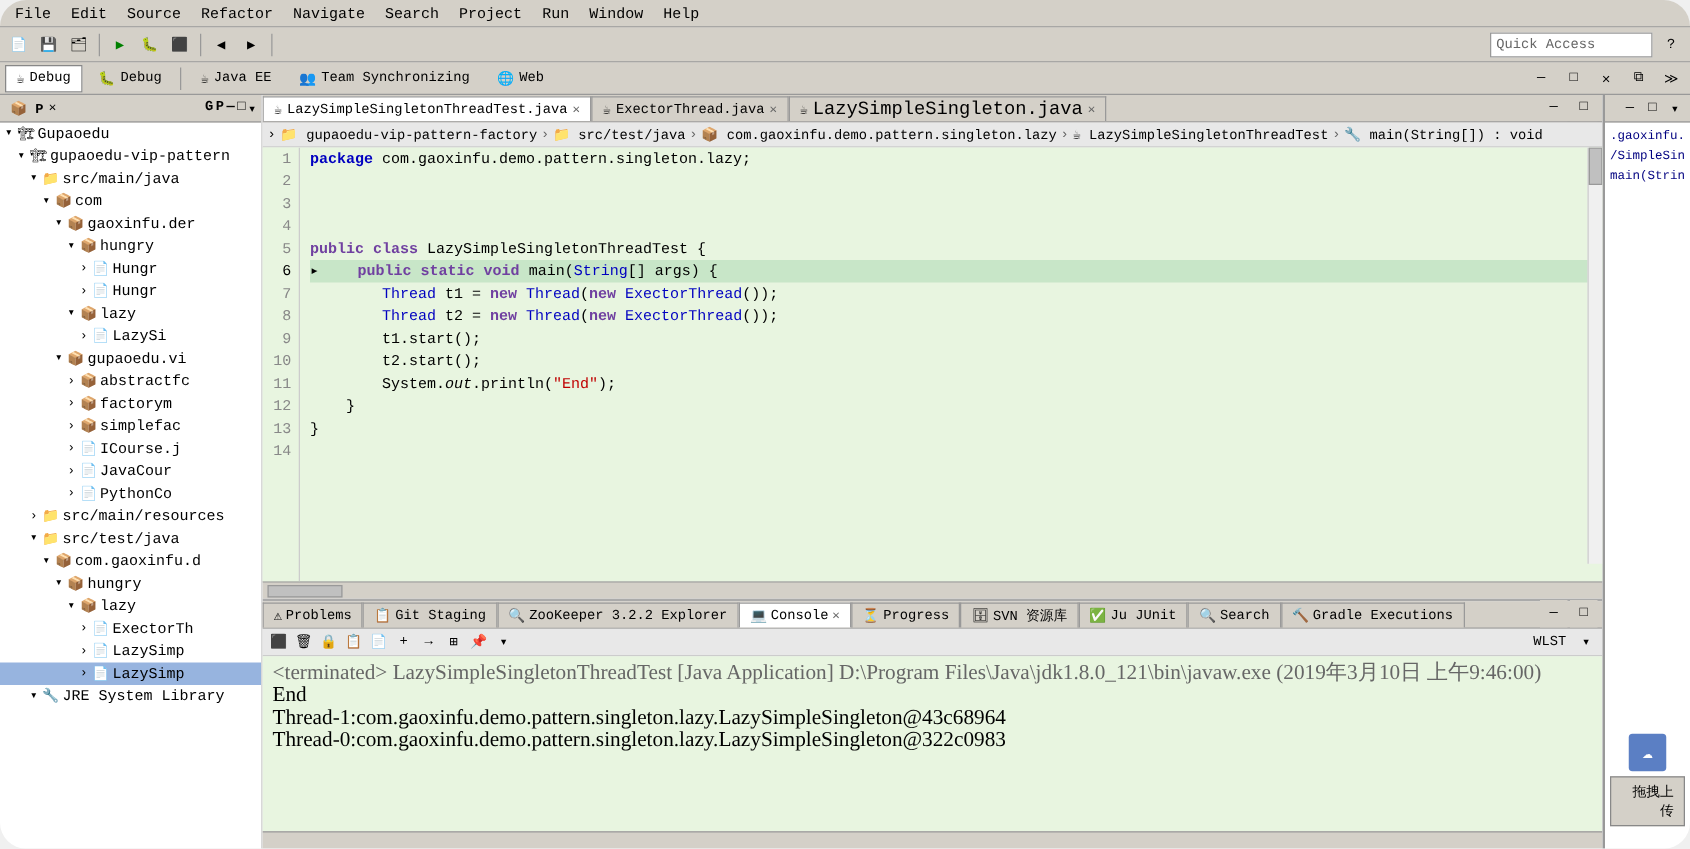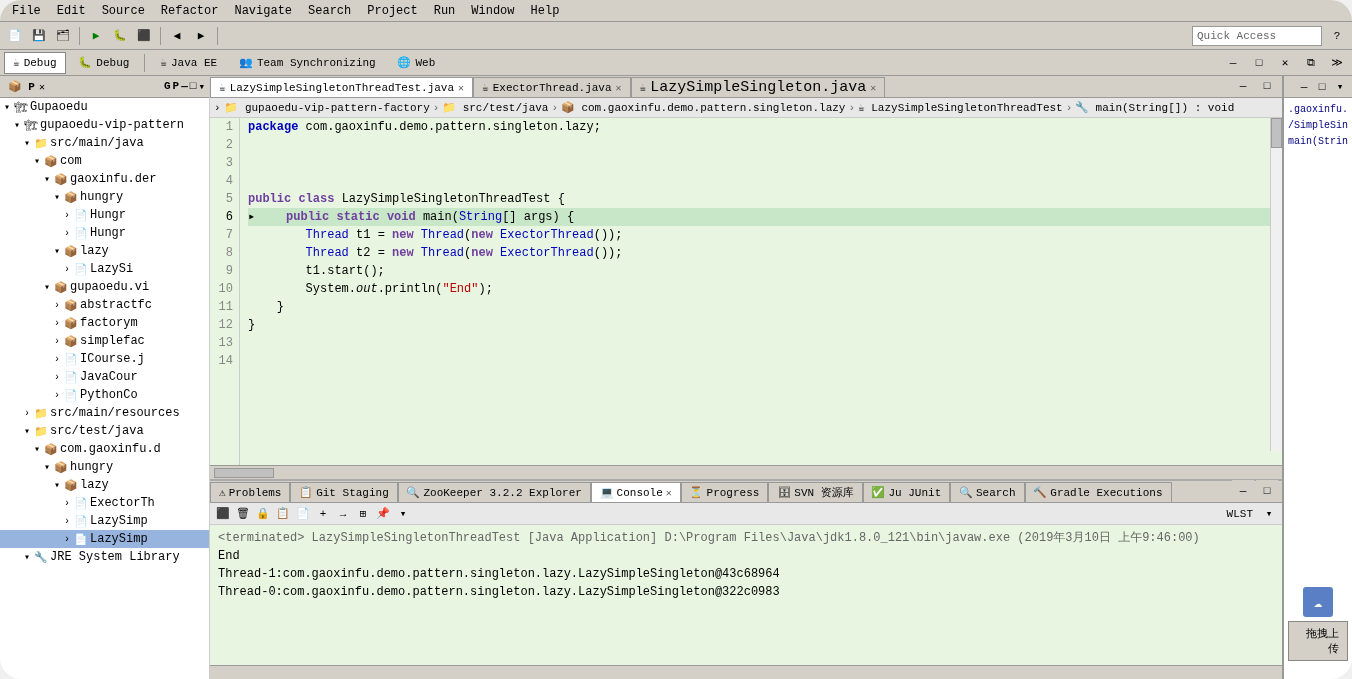--- a/index.html
+++ b/index.html
@@ -230,22 +230,23 @@
       border: 1px solid transparent;
       cursor: pointer;
       display: flex; align-items: center; justify-content: center;
       font-size: 11px;
     }
     #console-content {
       flex: 1;
       background: #e8f5e0;
       overflow-y: auto;
       padding: 4px 8px;
-      font-size: 12px;
+      font-size: 17px;
       line-height: 18px;
+      font-family: Liberation Serif, serif;
     }
     .console-terminated { color: #666; }
     .console-output { color: #000; }
     #bottom-scroll {
       background: #d4d0c8;
       height: 14px;
       border-top: 1px solid #999;
     }
 
     
@@ -639,20 +640,24 @@
                 <span class="kw">new </span>
                 <span class="type">ExectorThread</span>
                 <span>());</span>
               </div>
               <div class="code-line">
                 <span>&nbsp;&nbsp;&nbsp;&nbsp;&nbsp;&nbsp;&nbsp;&nbsp;</span>
                 <span>t1.start();</span>
               </div>
               <div class="code-line">
                 <span>&nbsp;&nbsp;&nbsp;&nbsp;&nbsp;&nbsp;&nbsp;&nbsp;</span>
+                <span>t2.start();</span>
+              </div>
+              <div class="code-line">
+                <span>&nbsp;&nbsp;&nbsp;&nbsp;&nbsp;&nbsp;&nbsp;&nbsp;</span>
                 <span>System.</span>
                 <span class="it">out</span>
                 <span>.println(</span>
                 <span class="str">"End"</span>
                 <span>);</span>
               </div>
               <div class="code-line">
                 <span>&nbsp;&nbsp;&nbsp;&nbsp;</span>
                 <span>}</span>
               </div>

